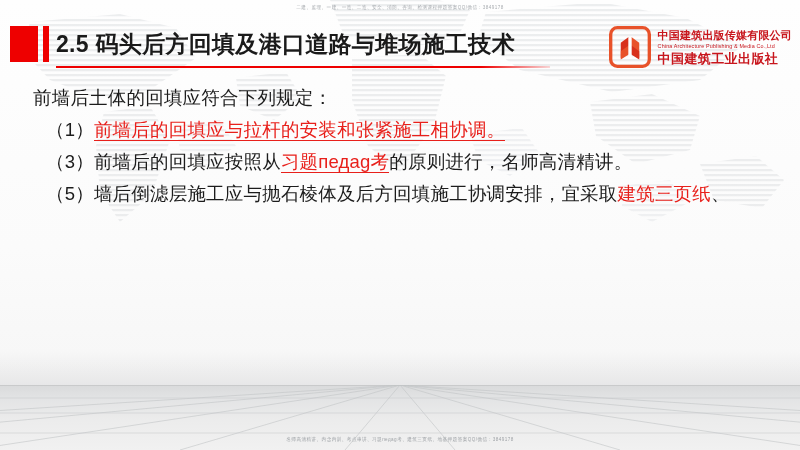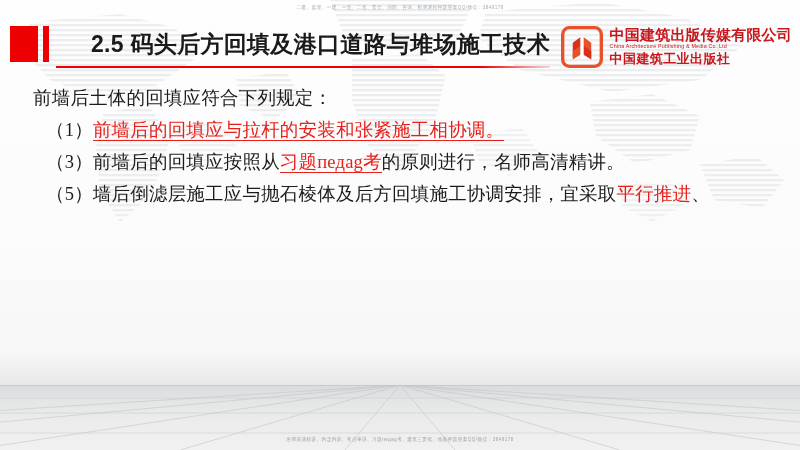--- a/index.html
+++ b/index.html
@@ -87,21 +87,20 @@
   .slide-title {
     position: absolute;
     left: 56px;
     top: 5px;
     font-size: 23px;
     font-weight: bold;
     color: #1a1a1a;
     letter-spacing: 0.3px;
     white-space: nowrap;
     line-height: 34px;
-    margin-left: 35px;
   }
   .title-rule {
     position: absolute;
     left: 56px;
     top: 44px;
     width: 494px;
     height: 2px;
     background: linear-gradient(90deg, #ee0000 0%, #ee0000 86%, rgba(238,0,0,0.15) 100%);
   }
 
@@ -111,21 +110,21 @@
     right: 8px;
     top: 24px;
     height: 46px;
     display: flex;
     align-items: center;
     gap: 7px;
   }
   .logo-mark { width: 42px; height: 42px; flex: 0 0 auto; }
   .logo-text { display: flex; flex-direction: column; justify-content: center; }
   .logo-cn1 {
-    font-size: 15px;
+    font-size: 11px;
     font-weight: bold;
     color: #c8161d;
     letter-spacing: 0.2px;
     line-height: 14px;
     white-space: nowrap;
   }
   .logo-en {
     font-size: 5.4px;
     color: #c8161d;
     letter-spacing: 0.15px;
@@ -152,21 +151,21 @@
     width: 740px;
   }
   .para {
     font-size: 18.5px;
     color: #1c1c1c;
     line-height: 32px;
     white-space: nowrap;
     letter-spacing: 0.2px;
   }
   .p-lead  { padding-left: 33px; }
-  .p-item  { padding-left: 46px; font-family: Liberation Serif, serif; }
+  .p-item  { padding-left: 46px; }
   .p-cont  { padding-left: 33px; }
   .red     { color: #e8201b; }
   .red-u   { color: #e8201b; border-bottom: 1px solid #e8201b; }
 
   
   .wm {
     position: absolute;
     width: 800px;
     text-align: center;
     font-size: 4.6px;
@@ -242,21 +241,21 @@
 
     <div class="para p-item">
       <span>（1）</span><span class="red-u">前墙后的回填应与拉杆的安装和张紧施工相协调。</span>
     </div>
 
     <div class="para p-item">
       <span>（3）</span><span>前墙后的回填应按照从</span><span class="red-u">习题педag考</span><span>的原则进行，名师高清精讲。</span>
     </div>
 
     <div class="para p-item">
-      <span>（5）</span><span>墙后倒滤层施工应与抛石棱体及后方回填施工协调安排，宜采取</span><span class="red">平行推进</span><span>、</span>
+      <span>（5）</span><span>墙后倒滤层施工应与抛石棱体及后方回填施工协调安排，宜采取</span><span class="red">建筑三页纸</span><span>、</span>
     </div>
 
 
   </div>
 
   <div class="wall-shadow"></div>
   <div class="floor">
     <div class="floor-horizon"></div>
     <svg class="floorgrid" width="800" height="65" viewBox="0 0 800 65">
       <g stroke="#c2c4c6" stroke-width="0.7" fill="none" opacity="0.85">

